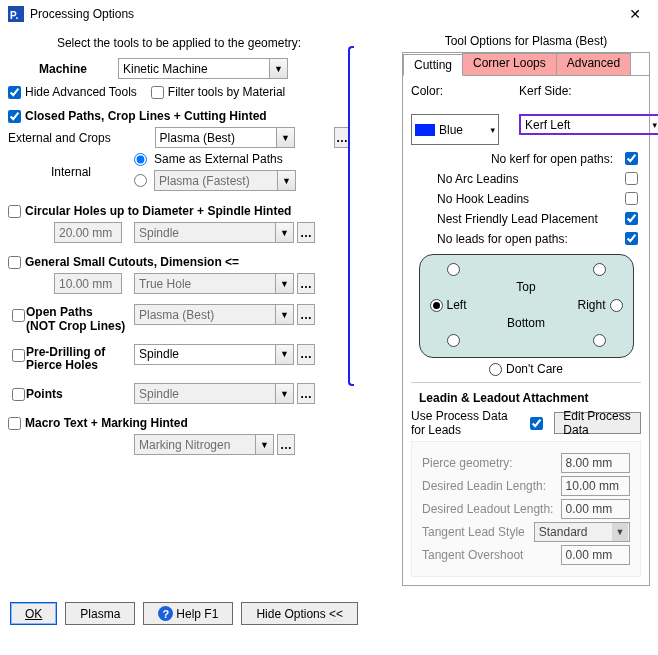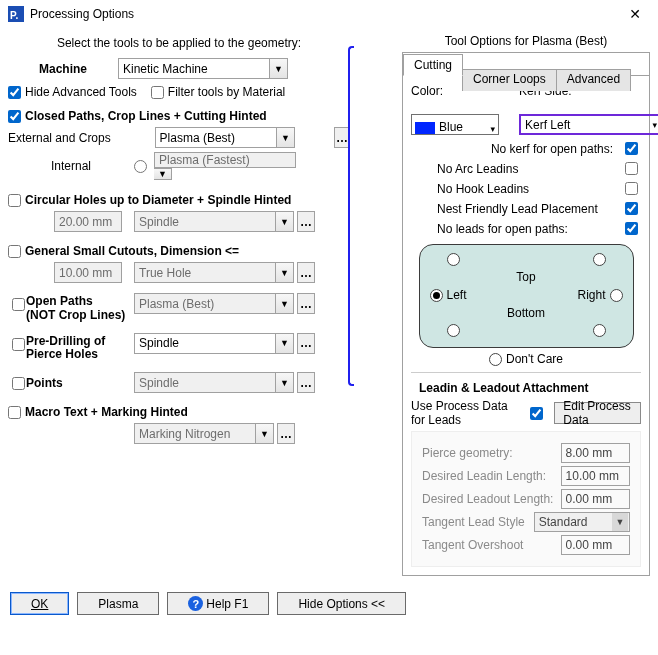--- a/index.html
+++ b/index.html
@@ -78,26 +78,26 @@
     border-bottom-left-radius:4px;
   }
   .right-title { font-weight:normal; text-align:center; margin: 2px 0 4px 0;}
   .tabs { border:1px solid #a0a0a0; }
   .tab-strip { display:flex; border-bottom:1px solid #a0a0a0; background:#fff; }
   .tab {
     padding:3px 10px; border:1px solid #a0a0a0; border-bottom:none;
     margin-right:-1px; background:#fff; position:relative; top:1px;
   }
   .tab.active { background:#fff; border-bottom:1px solid #fff; top:1px; z-index:2; }
-  .tab.inactive { background:#e5e5e5; top:16px; padding-top:2px; padding-bottom:2px;}
+  .tab.inactive { background:#fca5a5; top:0; padding-top:2px; padding-bottom:2px;}
   .tab-body { padding:8px; }
   .two-col { display:flex; gap:20px; margin-bottom:4px;}
   .fld-col { display:flex; flex-direction:column; gap:16px;}
   .color-combo {
-    display:flex; align-items:flex-end; height:21px; border:1px solid #707070;
+    display:flex; align-items:center; height:31px; border:1px solid #707070;
     width:88px; padding:0 3px; gap:4px; position:relative;
   }
   .color-swatch { width:20px; height:12px; background:#0026ff; }
   .dd-arrow { margin-left:auto; font-size:9px; }
   .kerf-combo {
     display:flex; align-items:center; height:21px; border:2px solid #6d28d9;
     width:144px; padding:0 4px; position:relative;
   }
   .opt-row { display:flex; align-items:center; justify-content:space-between; margin:1px 0;}
   .opt-row .opt-lbl { padding-left:26px;}
@@ -141,21 +141,21 @@
     display:flex; align-items:center; padding:0 4px; color:#444;
   }
   .param-row .pcombo .dd-arrow { margin-left:auto; background:#d8d8d8; width:16px; height:18px; display:flex; align-items:center; justify-content:center; margin-right:-3px;}
 
   .footer {
     display:flex; gap:8px; padding:8px 10px 12px 10px; align-items:center;
   }
   .footer .fbtn {
     border:1px solid #6a6a6a; background:#eee;
     height:23px; display:flex; align-items:center; justify-content:center;
-    padding:0 20px; font:inherit;
+    padding:0 14px; font:inherit;
   }
   .footer .fbtn.primary { border:1px solid #0a58ca; box-shadow: inset 0 0 0 1px #8ab6ff;}
   .help-icon {
     width:15px; height:15px; border-radius:50%; background:#1a61e0; color:#fff;
     display:inline-flex; align-items:center; justify-content:center;
     font-weight:bold; font-size:11px; margin-right:3px;
   }
 </style>
 </head>
 <body>
@@ -198,22 +198,26 @@
       <div class="combo-wrap" style="width:160px;">
         <div class="combo-display">Plasma (Best)</div>
         <div class="combo-btn">▼</div>
       </div>
       <div class="ellipsis">…</div>
     </div>
     <div class="row">
       <div style="width:126px; text-align:center;">Internal</div>
       <div style="display:flex; flex-direction:column; gap:2px;">
         <div class="radio-row">
+          <input type="radio" name="int" checked="" style="">
+          <span>Same as External Paths</span>
+        </div>
+        <div class="radio-row">
           <input type="radio" name="int" style="">
-          <div class="combo-wrap" style="width:142px;flex-direction:column;">
+          <div class="combo-wrap" style="width:142px;">
             <div class="combo-display disabled">Plasma (Fastest)</div>
             <div class="combo-btn">▼</div>
           </div>
         </div>
       </div>
     </div>
 
     <div class="cbrow" style="margin-top:12px;">
       <input type="checkbox" style="">
       <span class="bold">Circular Holes up to Diameter   +  Spindle Hinted</span>

